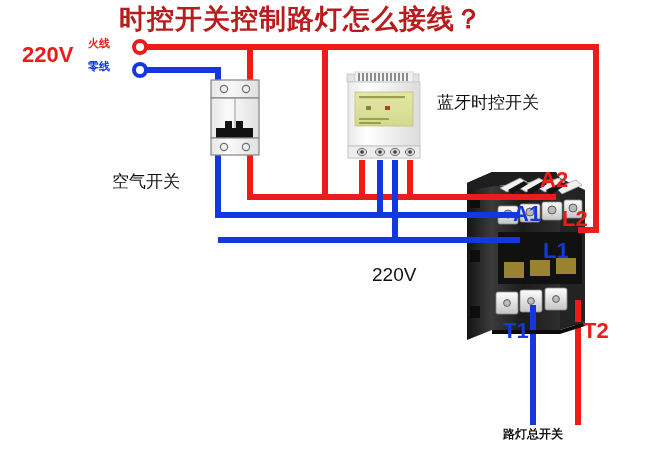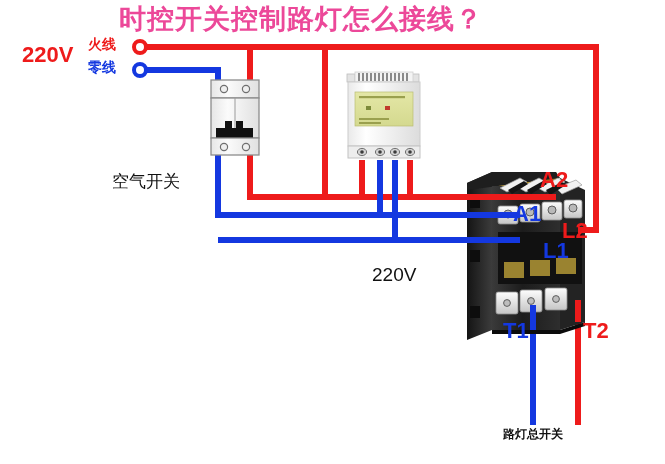--- a/index.html
+++ b/index.html
@@ -1,26 +1,26 @@
 <!DOCTYPE html>
 <html><head>
 <meta charset="utf-8">
 <style>
   html,body{margin:0;padding:0;background:#ffffff;}
   body{width:665px;height:464px;position:relative;overflow:hidden;
        font-family:"Liberation Sans","DejaVu Sans",sans-serif;}
   #stage{position:absolute;left:0;top:0;width:665px;height:464px;background:#fff;}
   svg.layer{position:absolute;left:0;top:0;width:665px;height:464px;}
   .lbl{position:absolute;white-space:nowrap;line-height:1;}
-  .title{font-size:27px;font-weight:700;color:#ec4899;letter-spacing:1px;}
+  .title{font-size:27px;font-weight:700;color:#b91c1c;letter-spacing:1px;}
   .red{color:#ee1b1b;}
   .blue{color:#1438e0;}
   .black{color:#111;}
   .t-220{font-size:22px;font-weight:700;}
-  .t-wire{font-size:14px;font-weight:700;font-family:Liberation Serif, serif;}
+  .t-wire{font-size:11px;font-weight:700;}
   .t-dev{font-size:17px;font-weight:400;}
   .t-term{font-size:22px;font-weight:700;}
   .t-big{font-size:19px;font-weight:400;}
   .t-bottom{font-size:12px;font-weight:700;}
 </style>
 </head>
 <body>
 
 <div id="stage">
 
@@ -236,26 +236,27 @@
   <div class="lbl title" style="left:119px;top:6px;">时控开关控制路灯怎么接线？</div>
 
   <div class="lbl t-220 red" style="left:22px;top:44px;">220V</div>
 
   <div class="lbl t-wire red" style="left:88px;top:38px;">火线</div>
 
   <div class="lbl t-wire blue" style="left:88px;top:61px;">零线</div>
 
   <div class="lbl t-dev black" style="left:112px;top:137px;margin-top:36px;">空气开关</div>
 
+  <div class="lbl t-dev black" style="left:437px;top:94px;">蓝牙时控开关</div>
 
   <div class="lbl t-big black" style="left:372px;top:265px;">220V</div>
 
 
   <div class="lbl t-bottom black" style="left:503px;top:428px;">路灯总开关</div>
 
   <div class="lbl t-term red" style="left:540px;top:169px;">A2</div>
   <div class="lbl t-term blue" style="left:513px;top:203px;text-align:center;">A1</div>
-  <div class="lbl t-term red" style="left:562px;top:220px;">L2</div>
+  <div class="lbl t-term red" style="left:562px;top:208px;">L2</div>
   <div class="lbl t-term blue" style="left:543px;top:240px;">L1</div>
   <div class="lbl t-term blue" style="left:503px;top:320px;">T1</div>
   <div class="lbl t-term red" style="left:583px;top:320px;">T2</div>
 
 </div>
 
 </body></html>

